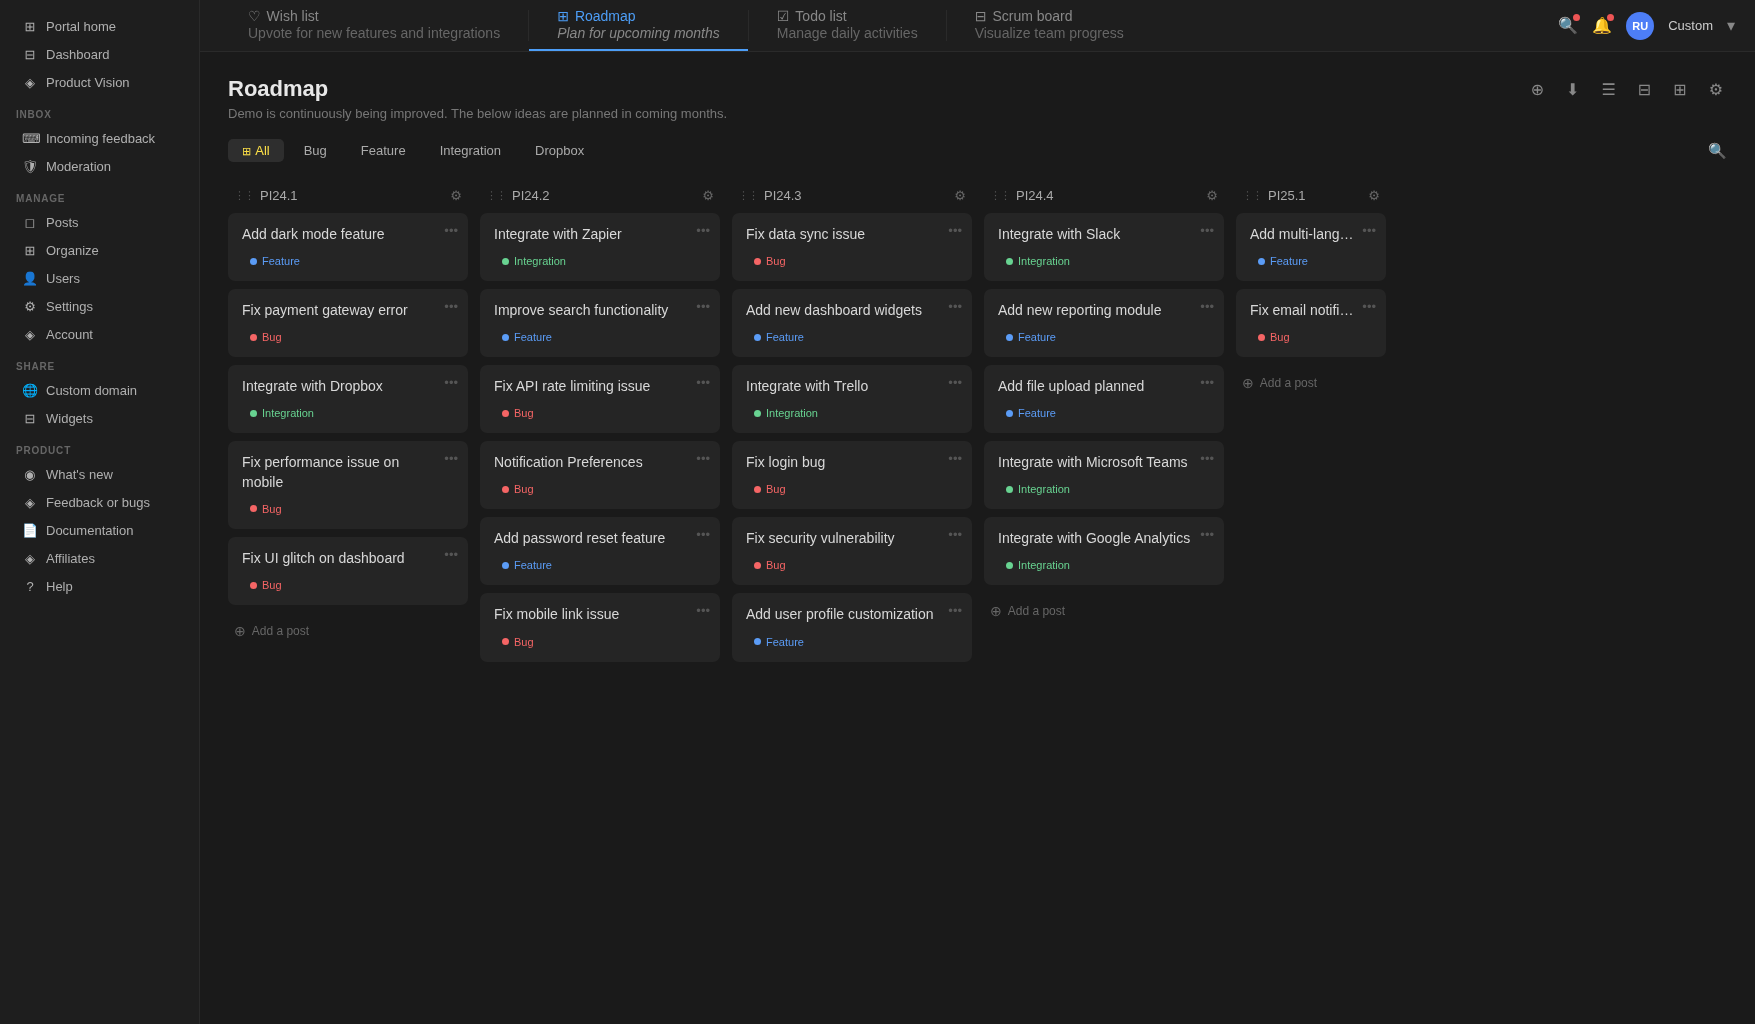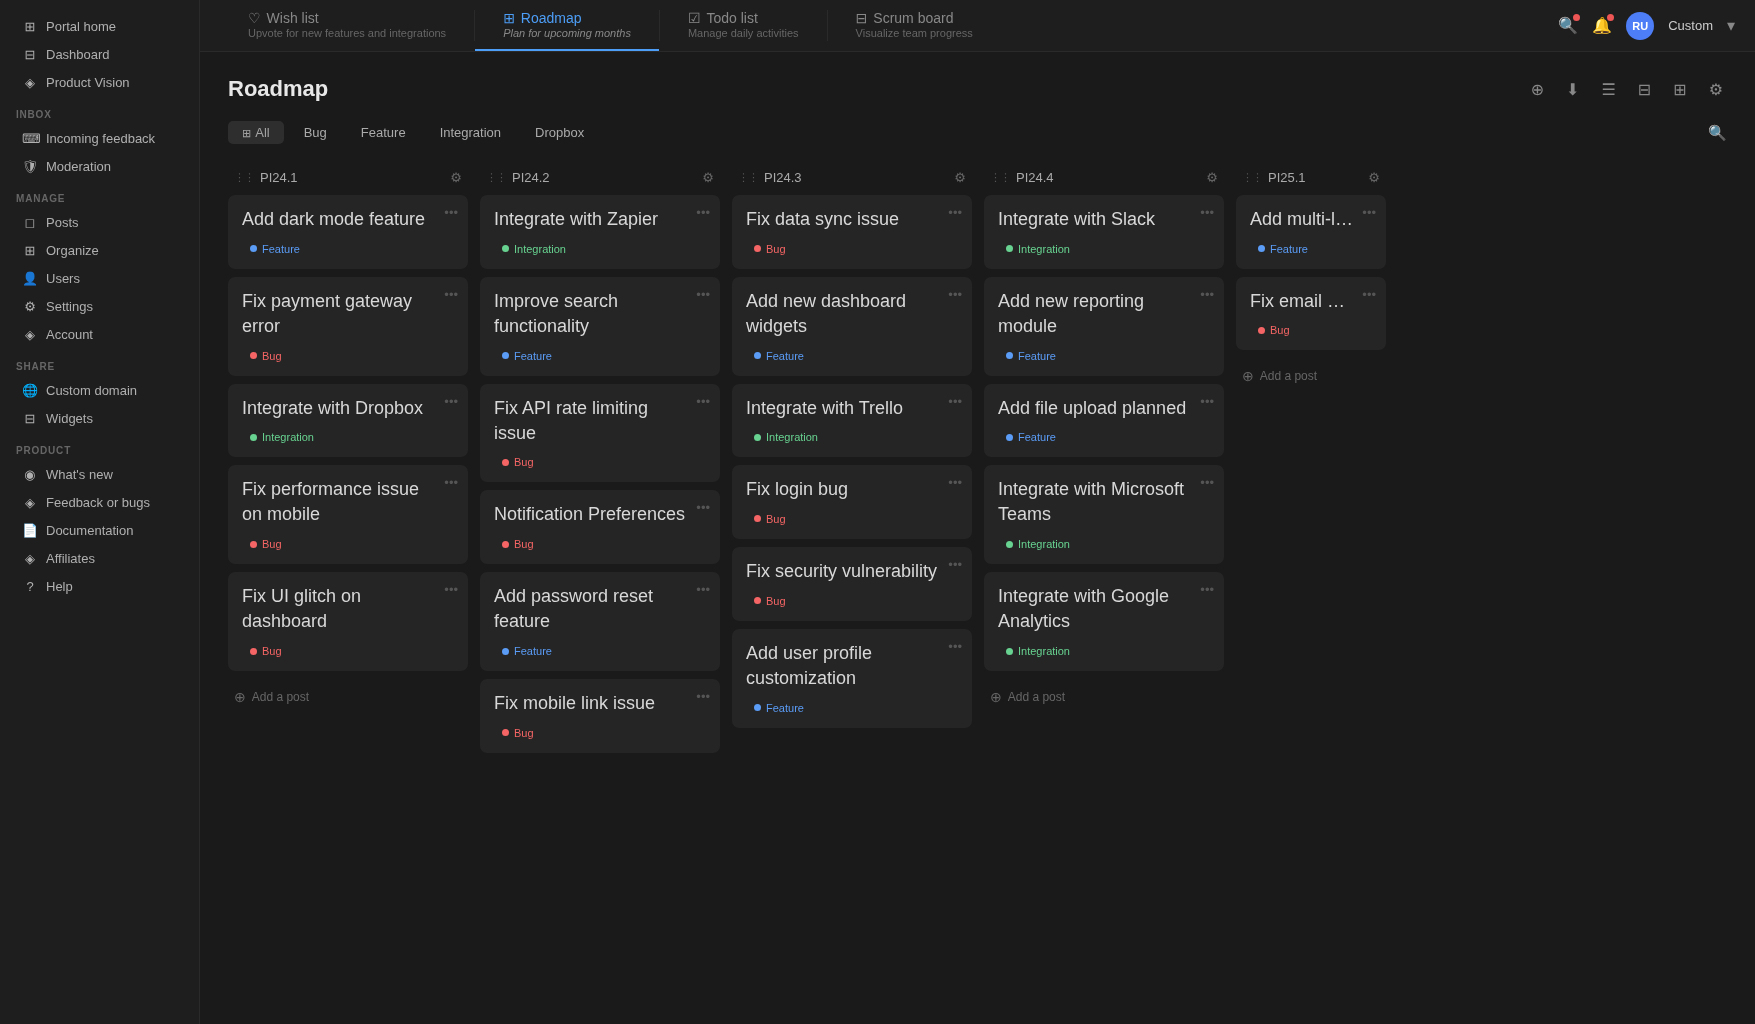--- a/index.html
+++ b/index.html
@@ -84,21 +84,21 @@
       border-bottom: 2px solid #4d9ef7;
     }
     .topnav-tab-title {
       font-size: 14px;
       font-weight: 500;
       display: flex;
       align-items: center;
       gap: 6px;
     }
     .topnav-tab-sub {
-      font-size: 11px;
+      font-size: 14px;
       color: #666;
       margin-top: 1px;
     }
     .topnav-tab.active .topnav-tab-sub { color: #888; font-style: italic; }
     .topnav-divider { width: 1px; background: #2a2a2a; margin: 10px 0; }
     .topnav-right {
       display: flex;
       align-items: center;
       gap: 14px;
     }
@@ -170,21 +170,21 @@
       padding: 4px 14px;
       border-radius: 5px;
       cursor: pointer;
       font-size: 13px;
       color: #aaa;
       background: transparent;
       border: none;
     }
     .filter-tag.active {
       background: #2e2e2e;
-      color: #a3a3a3;
+      color: #fde047;
     }
     .filter-tag .filter-icon { margin-right: 4px; font-size: 11px; }
     .filter-search-icon { color: #888; font-size: 15px; cursor: pointer; }
 
     
     .board-container {
       display: flex;
       gap: 12px;
       overflow-x: auto;
       padding-bottom: 10px;
@@ -225,21 +225,21 @@
       cursor: pointer;
     }
     .card-menu {
       position: absolute;
       top: 10px; right: 10px;
       color: #555;
       font-size: 13px;
       cursor: pointer;
     }
     .card-title {
-      font-size: 18px;
+      font-size: 14px;
       font-weight: 500;
       color: #d8d8d8;
       margin-bottom: 8px;
       padding-right: 18px;
       line-height: 1.4;
     }
     .tag {
       display: inline-flex;
       align-items: center;
       gap: 5px;
@@ -401,20 +401,21 @@
       <div class="avatar-circle" id="avatar-initials">RU</div>
       <div class="user-label">Custom</div>
       <div class="topnav-icon">▾</div>
     </div>
   </div>
 
   <div class="content">
     <div class="page-header">
       <div>
         <div class="page-title">Roadmap</div>
+        <div class="page-subtitle">Demo is continuously being improved. The below ideas are planned in coming months.</div>
       </div>
       <div class="header-actions">
         <div class="header-action-btn">⊕</div>
         <div class="header-action-btn">⬇</div>
         <div class="header-action-btn">☰</div>
         <div class="header-action-btn">⊟</div>
         <div class="header-action-btn">⊞</div>
         <div class="header-action-btn">⚙</div>
       </div>
     </div>

